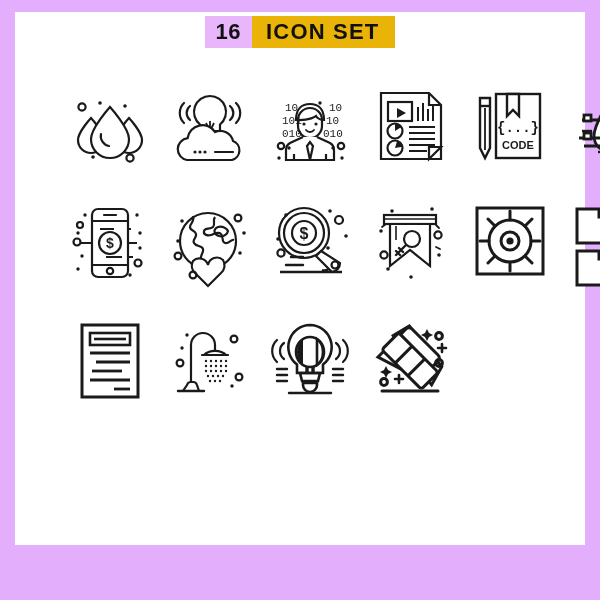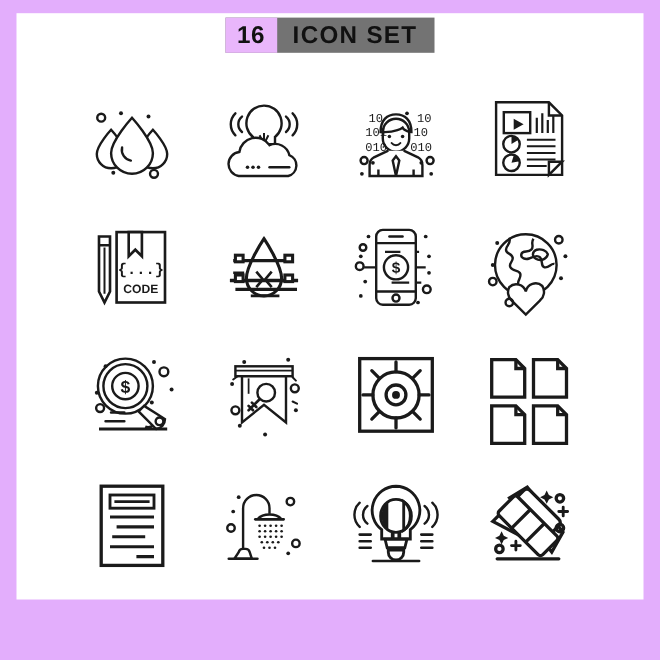--- a/index.html
+++ b/index.html
@@ -30,21 +30,21 @@
     width: 570px;
     height: 40px;
     display: flex;
     align-items: center;
     justify-content: center;
   }
   .header-inner {
     display: flex;
     align-items: stretch;
     height: 32px;
-    background: #737373;
+    background: #eab308;
   }
   .count-badge {
     background: #e9b6fb;
     color: #111111;
     font-size: 22px;
     font-weight: bold;
     letter-spacing: 0.5px;
     display: flex;
     align-items: center;
     justify-content: center;
@@ -61,21 +61,21 @@
     padding: 0 16px 0 14px;
     text-align: right;
   }
   .grid {
     position: absolute;
     left: 45px;
     top: 55px;
     width: 480px;
     height: 470px;
     display: grid;
-    grid-template-columns: repeat(4, 1fr);
+    grid-template-columns: repeat(6, 1fr);
     grid-template-rows: repeat(4, 1fr);
   }
   .cell {
     display: flex;
     align-items: center;
     justify-content: center;
   }
   .cell svg {
     display: block;
   }

